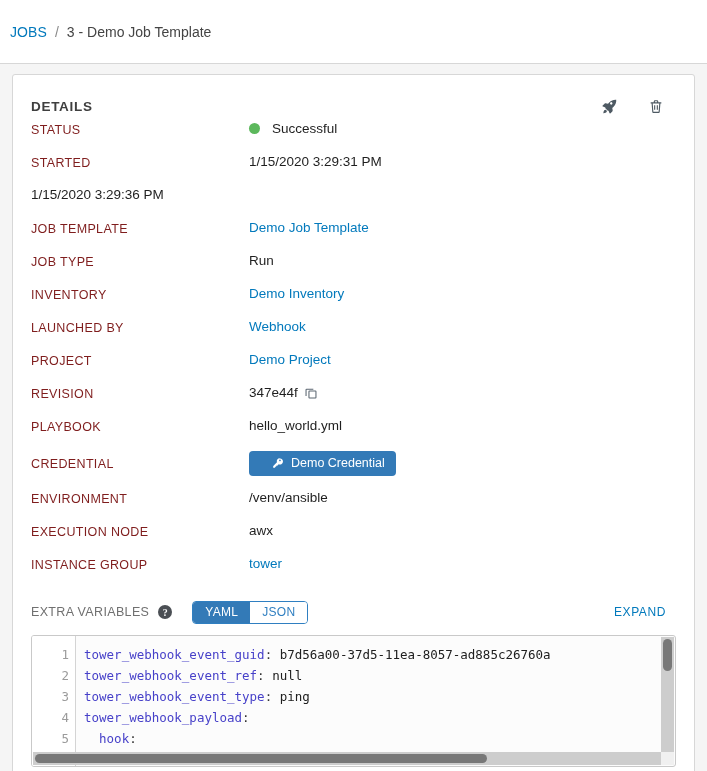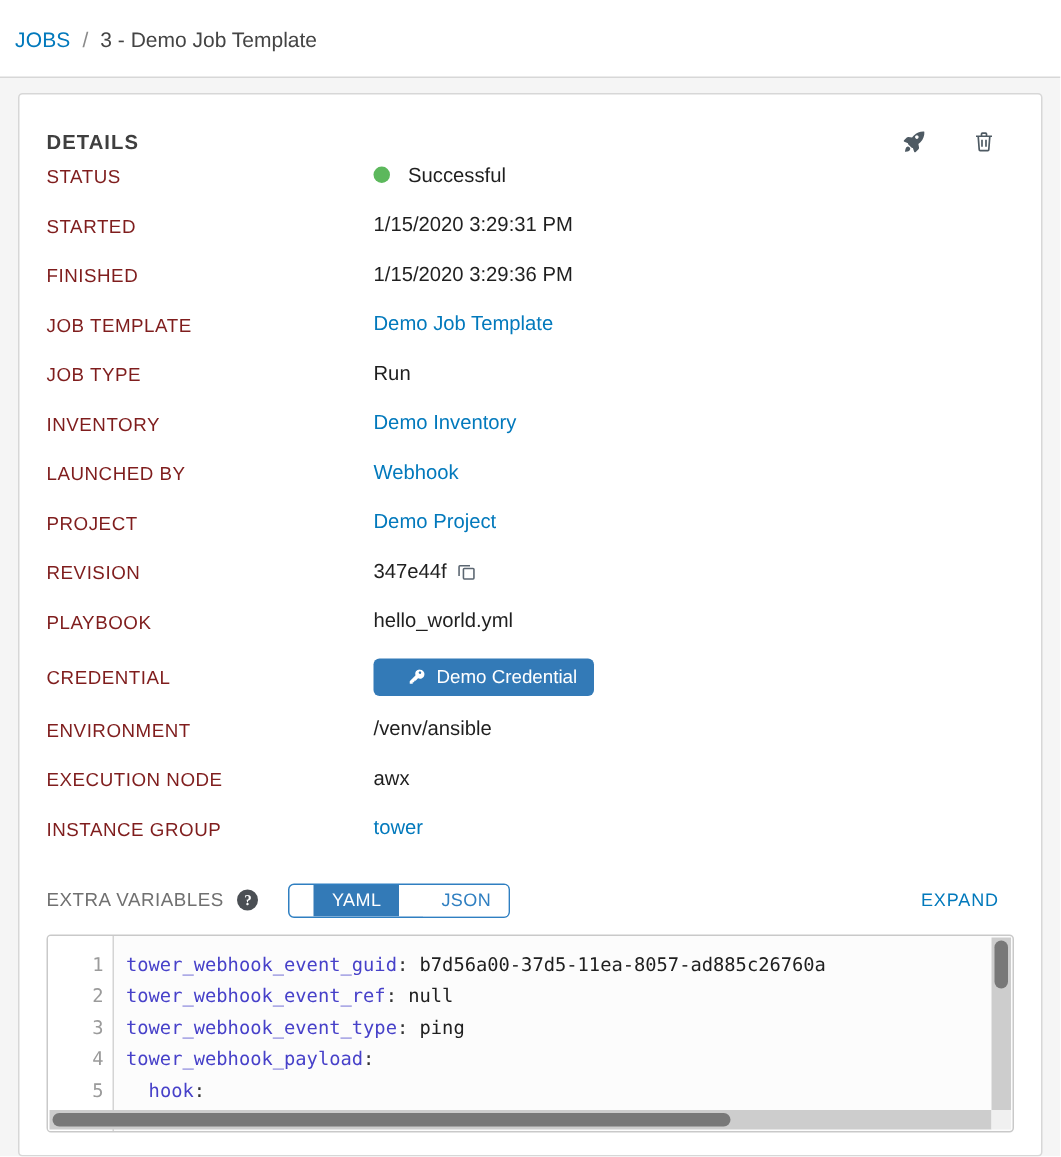--- a/index.html
+++ b/index.html
@@ -12,21 +12,21 @@
     height: 771px;
     font-family: "Liberation Sans", sans-serif;
     font-size: 13px;
     color: #3c3c3c;
     overflow: hidden;
     position: relative;
   }
 
   
   .breadcrumb-bar {
-    height: 52px;
+    height: 64px;
     background: #ffffff;
     border-bottom: 1px solid #d7d7d7;
     display: flex;
     align-items: center;
     padding-left: 10px;
     box-sizing: border-box;
   }
   .crumb-link {
     color: #0279bc;
     font-size: 14px;
@@ -179,21 +179,20 @@
     cursor: pointer;
   }
   .toggle-btn {
     font-size: 12px;
     padding: 3px 12px 4px 12px;
     letter-spacing: .3px;
     background: #ffffff;
     color: #2f7fc1;
     cursor: pointer;
     user-select: none;
-    margin-left: 16px;
   }
   .toggle-btn.active {
     background: #337ab7;
     color: #ffffff;
   }
   .expand-link {
     margin-left: auto;
     color: #0279bc;
     font-size: 12px;
     letter-spacing: .6px;
@@ -319,21 +318,20 @@
         <span>Successful</span>
       </div>
     </div>
 
     <div class="detail-row">
       <div class="detail-label">STARTED</div>
       <div class="detail-value">1/15/2020 3:29:31 PM</div>
     </div>
 
     <div class="detail-row">
-      <div class="detail-label">FINISHED</div>
       <div class="detail-value">1/15/2020 3:29:36 PM</div>
     </div>
 
     <div class="detail-row">
       <div class="detail-label">JOB TEMPLATE</div>
       <div class="detail-value">
         <a class="link" href="#">Demo Job Template</a>
       </div>
     </div>
 

